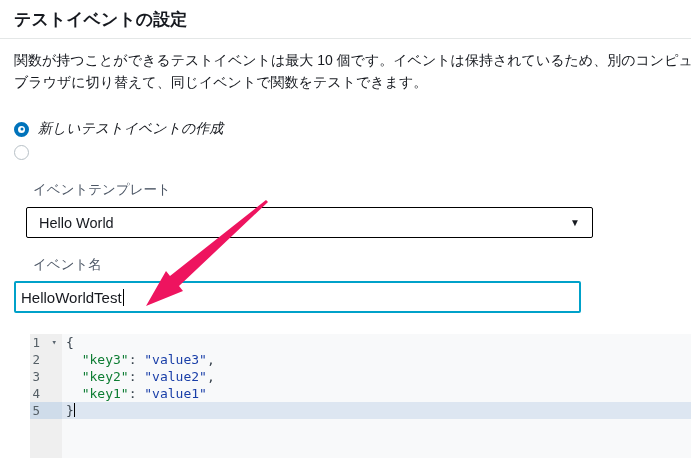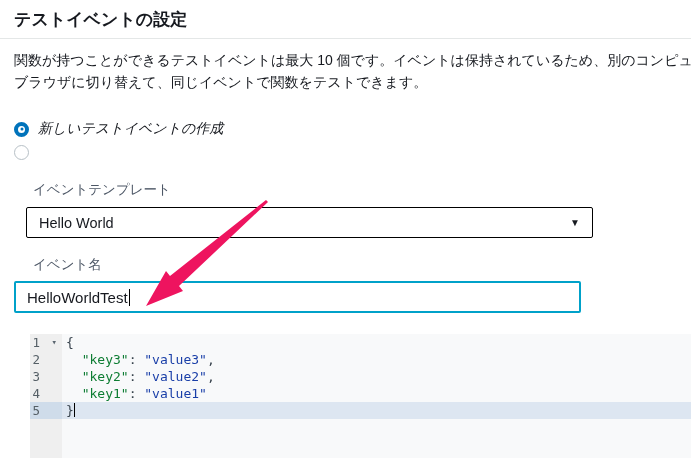--- a/index.html
+++ b/index.html
@@ -63,21 +63,21 @@
     background: #fff; border: 1px solid #000000; border-radius: 2px;
     display: flex; align-items: center; padding: 0 12px; cursor: pointer; margin-left: 12px;
   }
   .select-value { font-size: 14.5px; color: #16191f; flex: 1; }
   .select-caret { font-size: 10px; color: #16191f; line-height: 1; }
 
   
   .input-box {
     position: absolute; left: 14px; top: 281px; width: 567px; height: 32px;
     background: #fff; border: 2px solid var(--focus); border-radius: 2px;
-    display: flex; align-items: center; padding: 0 11px; cursor: text;
+    display: flex; align-items: center; padding: 0 5px; cursor: text;
   }
   .input-value { font-size: 15px; color: #16191f; white-space: pre; }
   .caret {
     display: inline-block; width: 1px; height: 17px; background: #000;
     margin-left: 1px; vertical-align: middle;
   }
 
   
   .editor {
     position: absolute; left: 30px; top: 334px; width: 661px; height: 124px;

